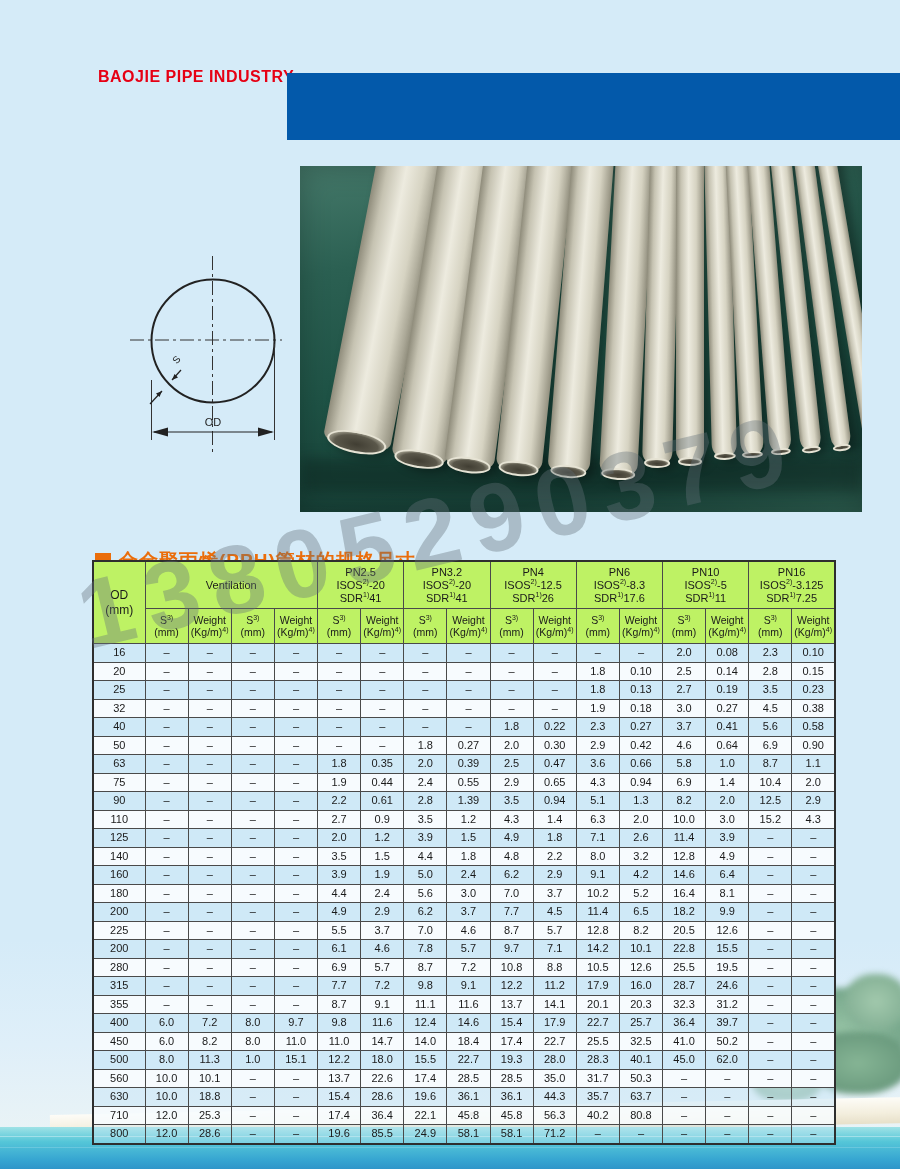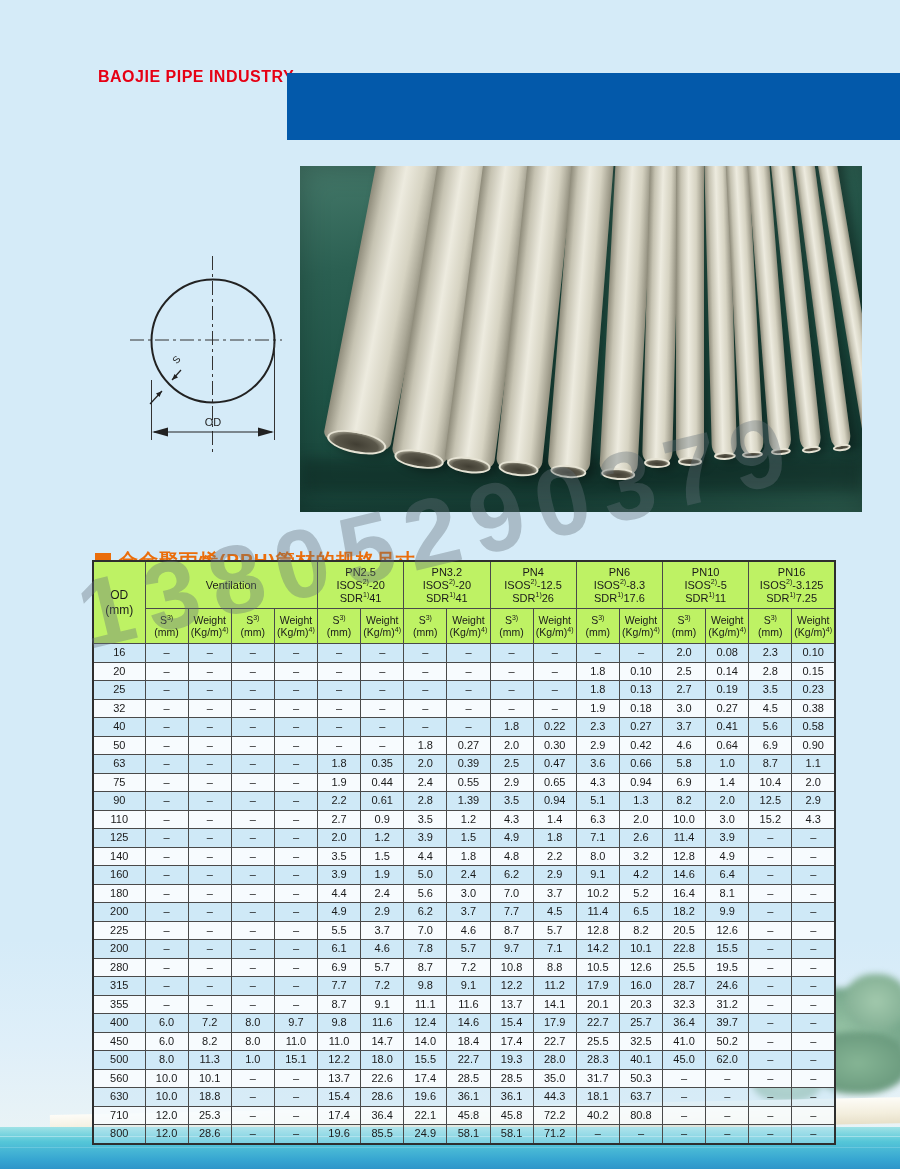--- a/index.html
+++ b/index.html
@@ -677,39 +677,39 @@
             <td>10.0</td>
             <td>18.8</td>
             <td>–</td>
             <td>–</td>
             <td>15.4</td>
             <td>28.6</td>
             <td>19.6</td>
             <td>36.1</td>
             <td>36.1</td>
             <td>44.3</td>
-            <td>18.1</td>
+            <td>35.7</td>
             <td>63.7</td>
             <td>–</td>
             <td>–</td>
             <td>–</td>
             <td>–</td>
           </tr>
           <tr>
             <td>710</td>
             <td>12.0</td>
             <td>25.3</td>
             <td>–</td>
             <td>–</td>
             <td>17.4</td>
             <td>36.4</td>
             <td>22.1</td>
             <td>45.8</td>
             <td>45.8</td>
-            <td>72.2</td>
+            <td>56.3</td>
             <td>40.2</td>
             <td>80.8</td>
             <td>–</td>
             <td>–</td>
             <td>–</td>
             <td>–</td>
           </tr>
           <tr>
             <td>800</td>
             <td>12.0</td>

